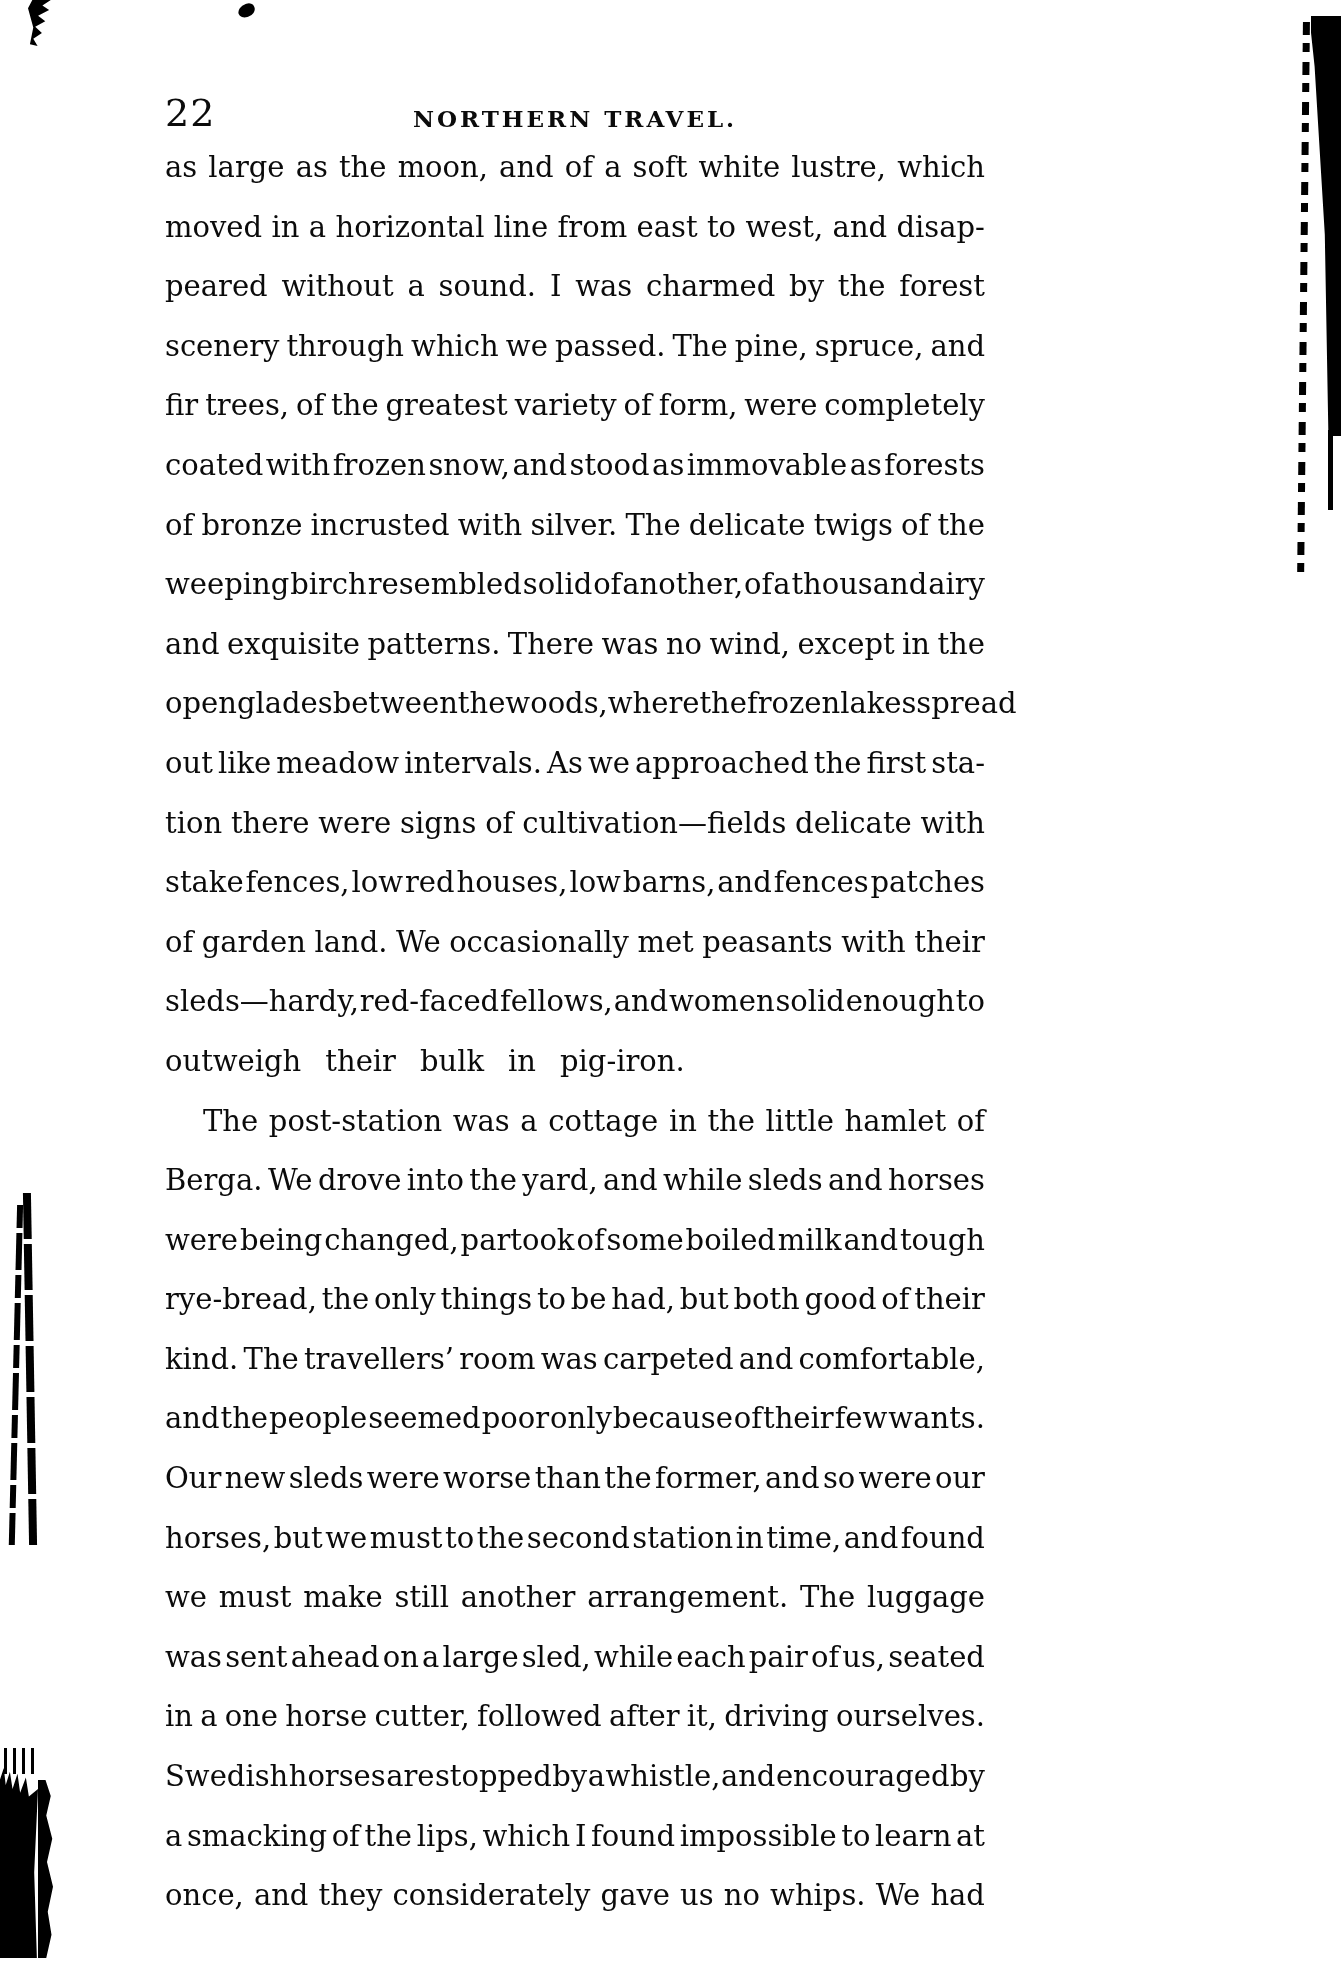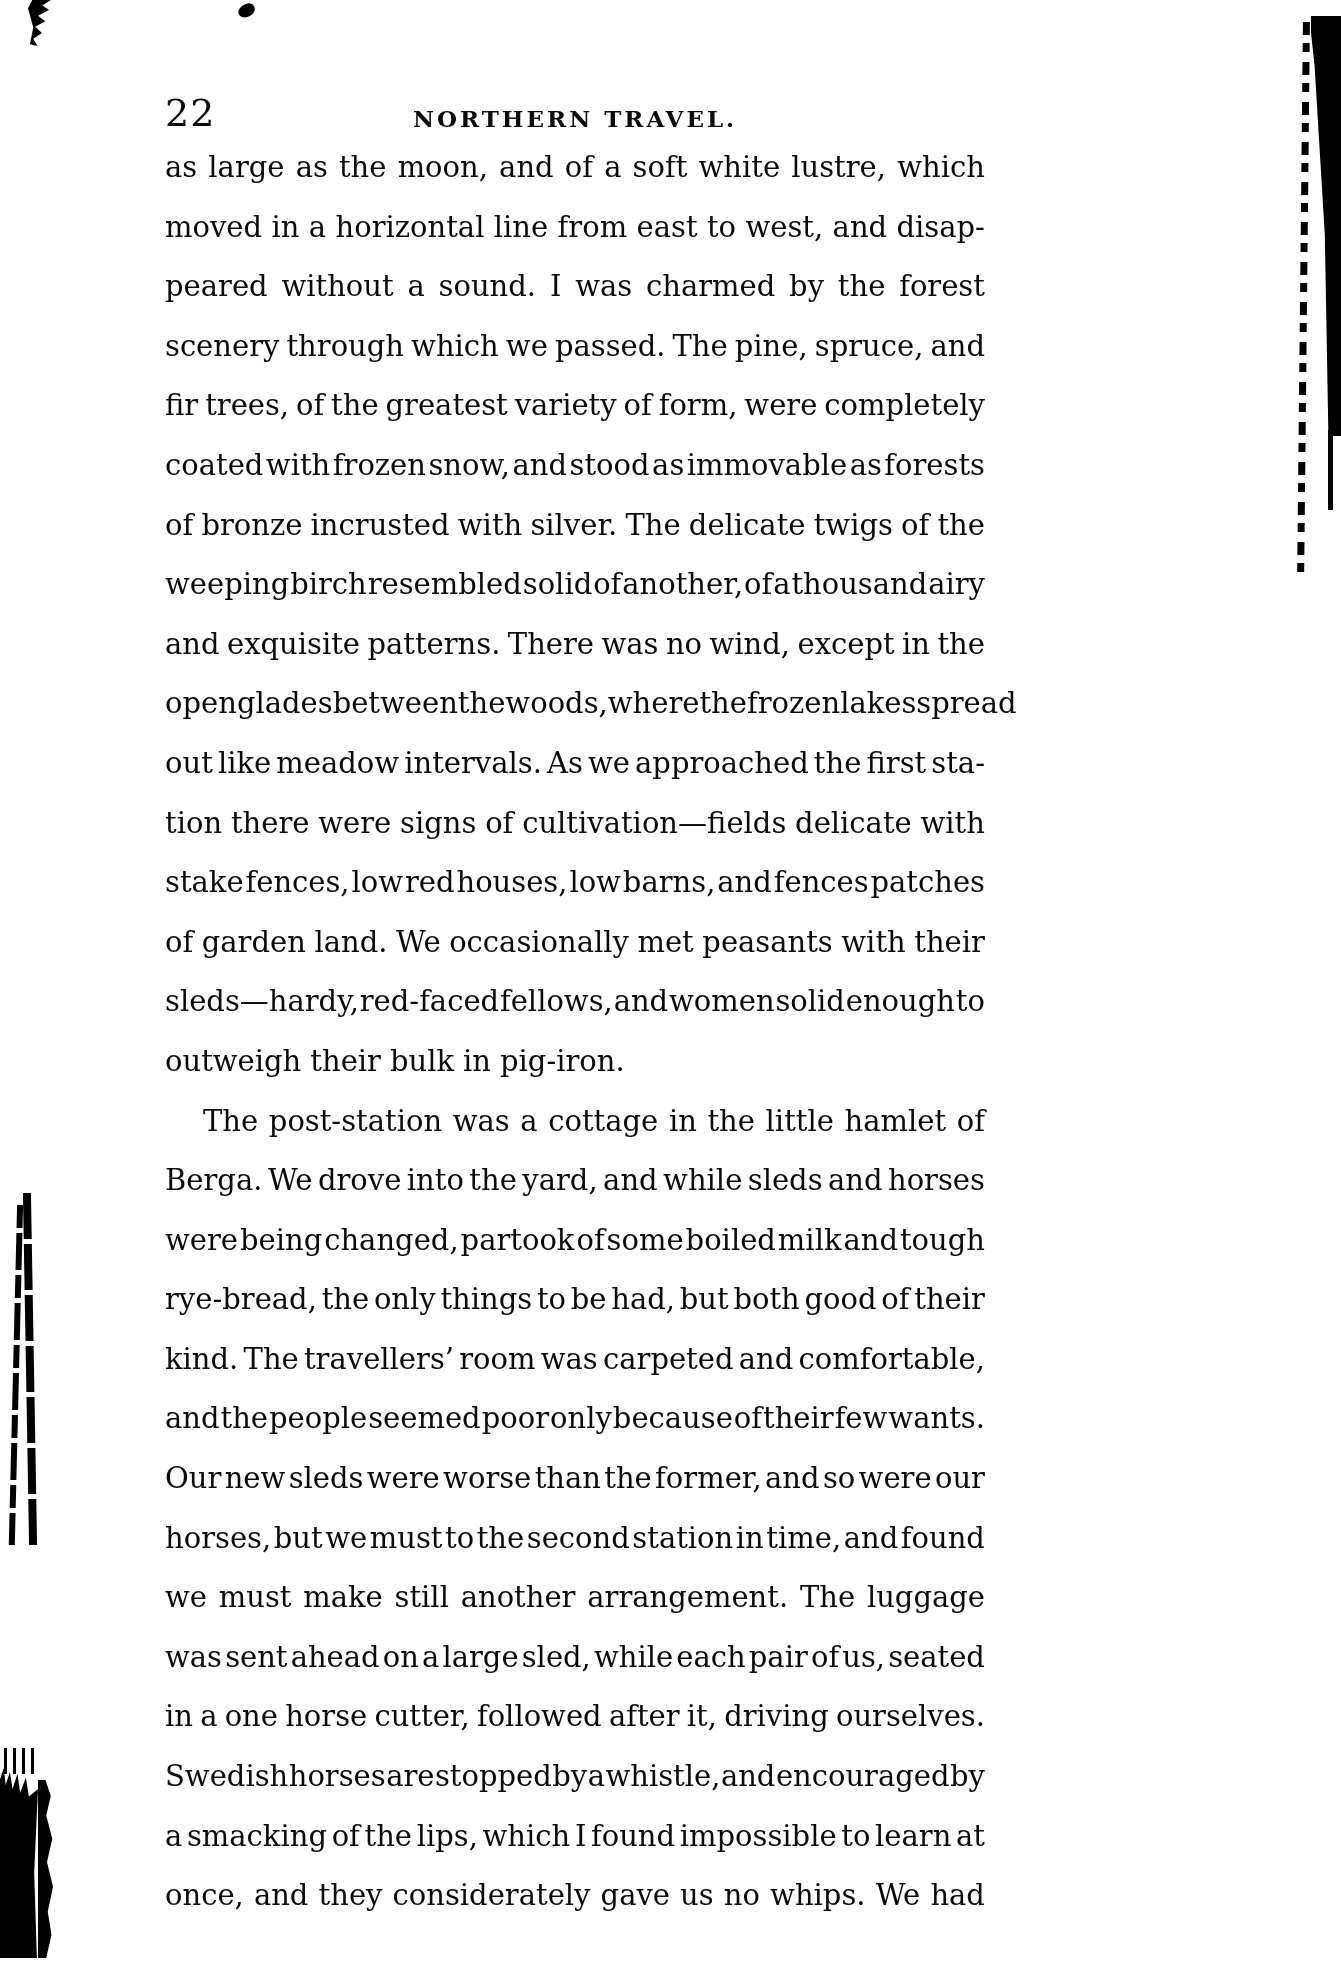--- a/index.html
+++ b/index.html
@@ -44,21 +44,21 @@
   .text-line {
     display: flex;
     flex-wrap: nowrap;
     justify-content: space-between;
     align-items: flex-start;
     height: 59.6px;
     font-size: 29px;
     white-space: nowrap;
   }
   .text-line.indent { padding-left: 38px; }
-  .text-line.no-justify { justify-content: flex-start; column-gap: 9px; }
+  .text-line.no-justify { justify-content: flex-start; column-gap: 24px; }
 
   
   .artifact { position: absolute; background: #000; }
 
   .art-top-left {
     left: 28px; top: 0; width: 24px; height: 46px;
     clip-path: polygon(18% 0, 95% 0, 60% 12%, 88% 22%, 42% 34%, 72% 46%,
                        30% 58%, 58% 72%, 22% 84%, 40% 100%, 8% 96%, 22% 60%, 0 18%);
   }
   .art-top-blob {

